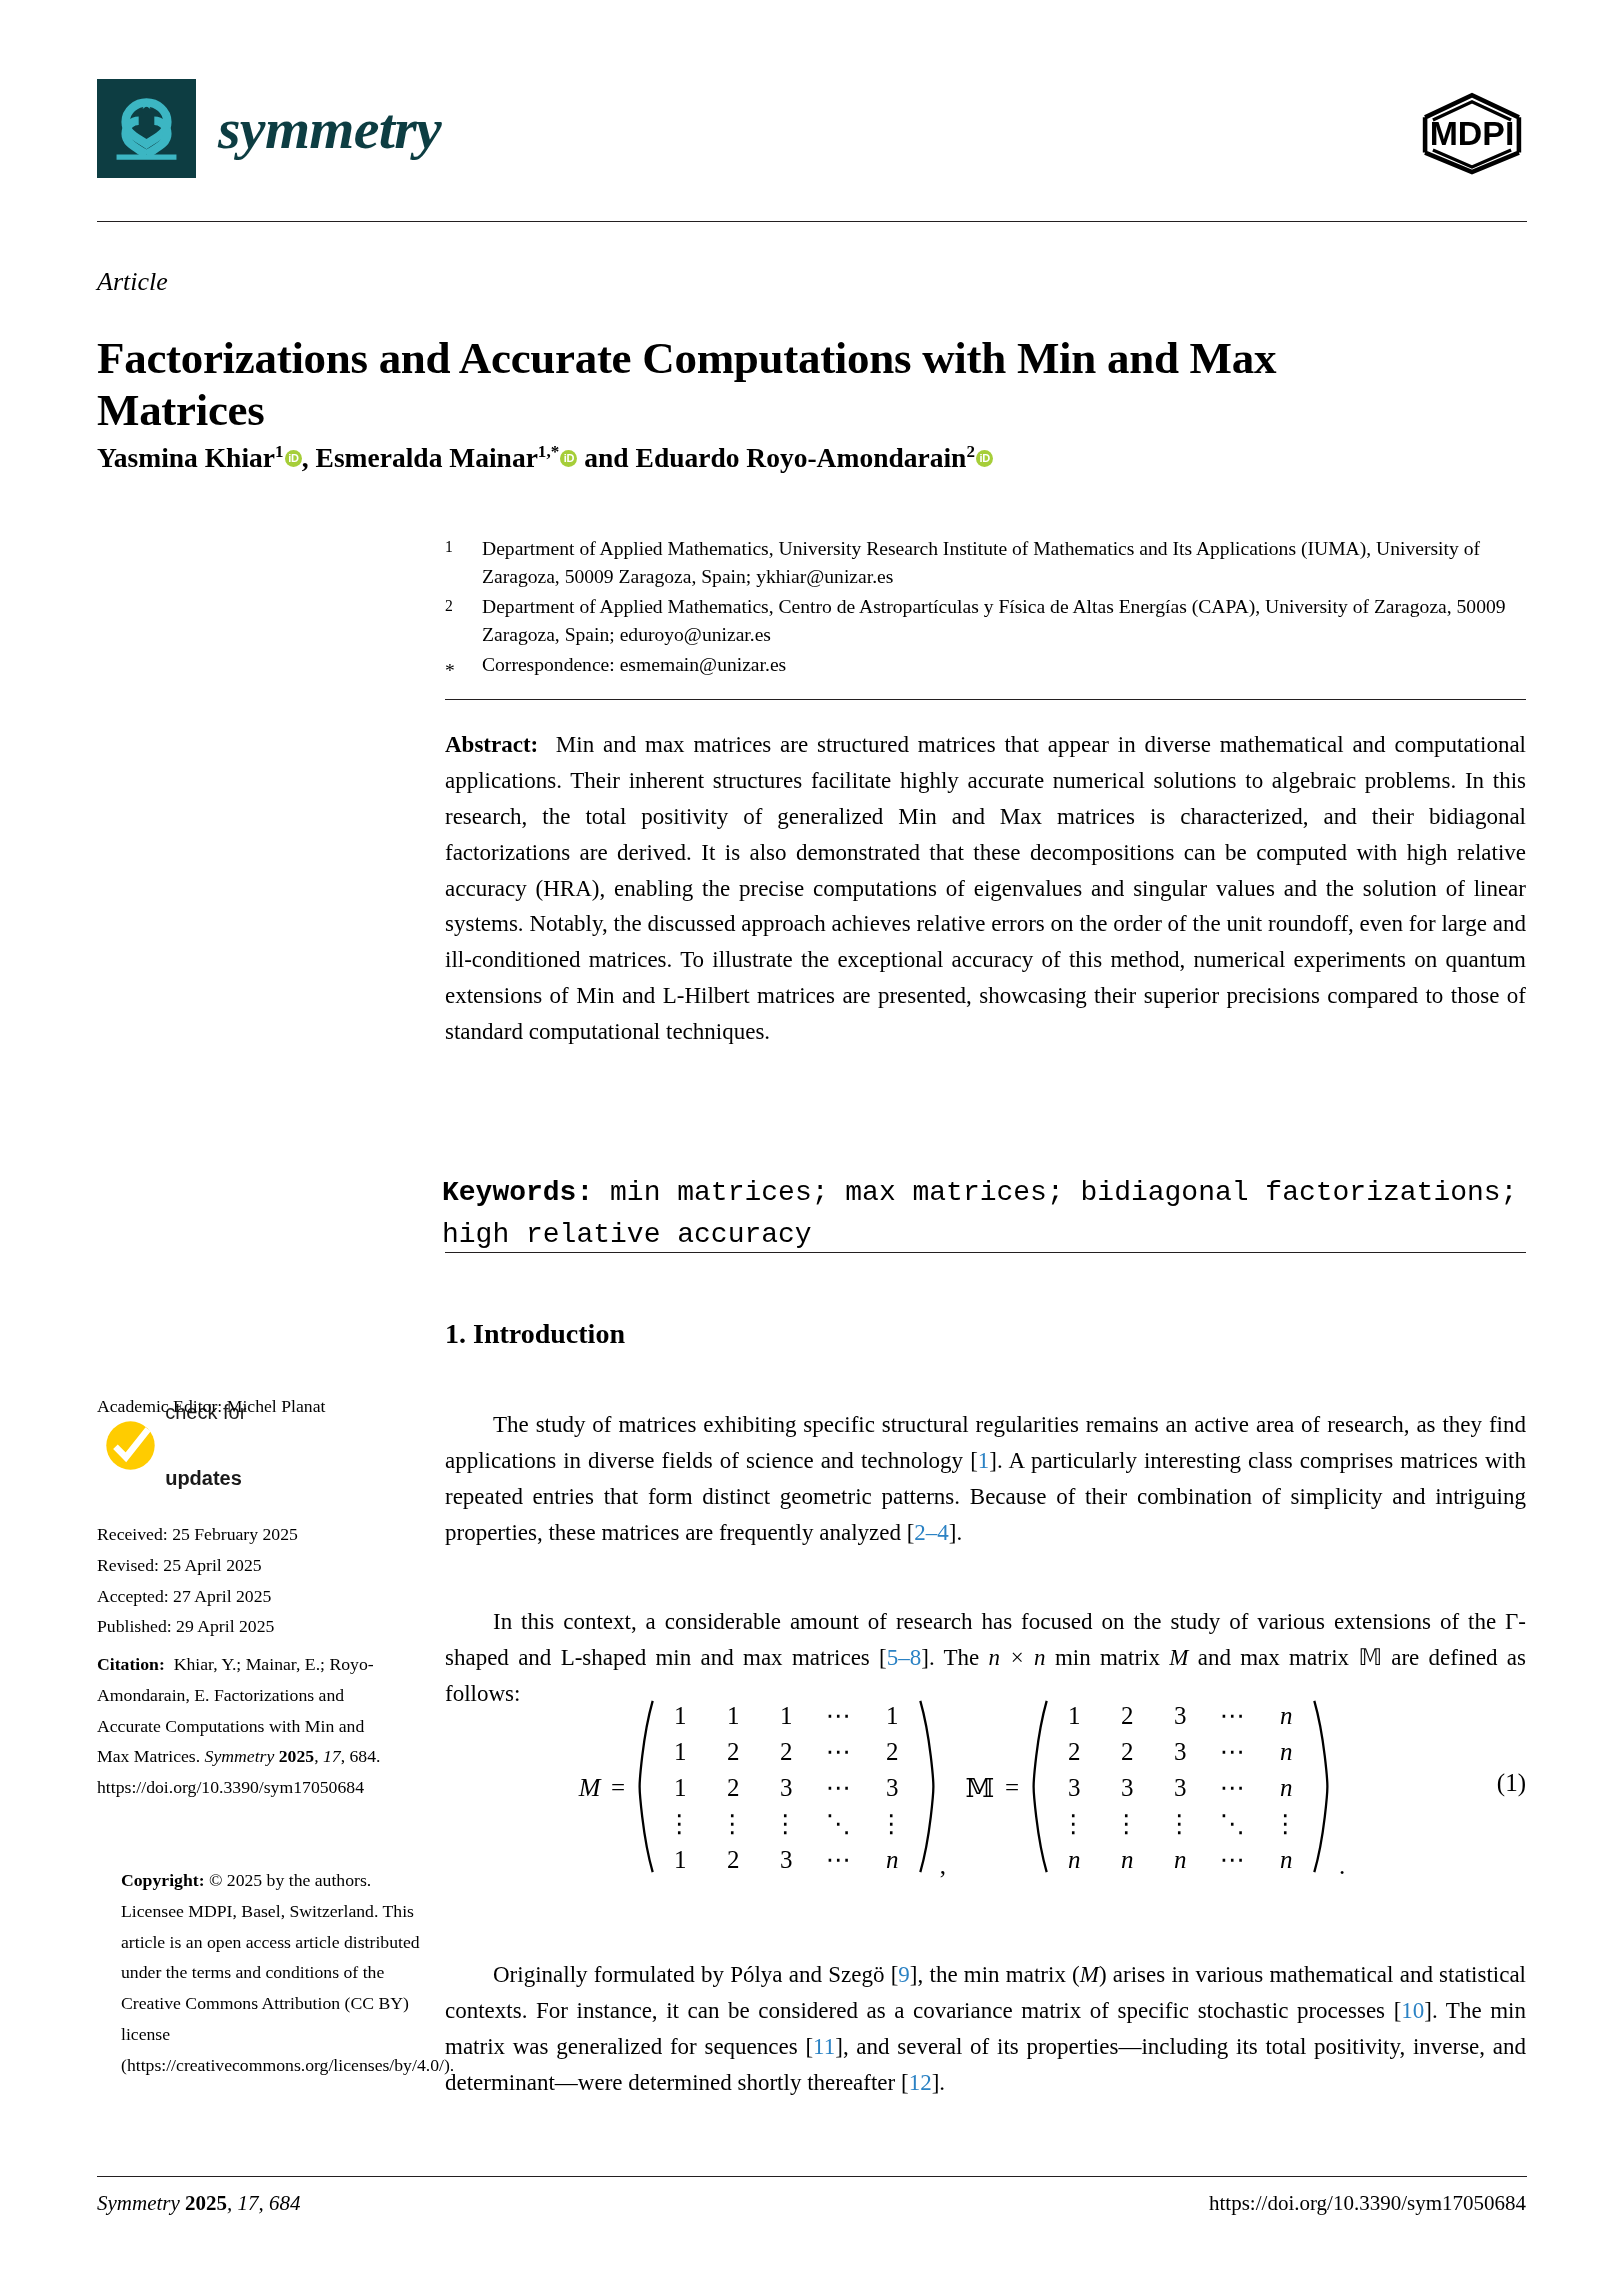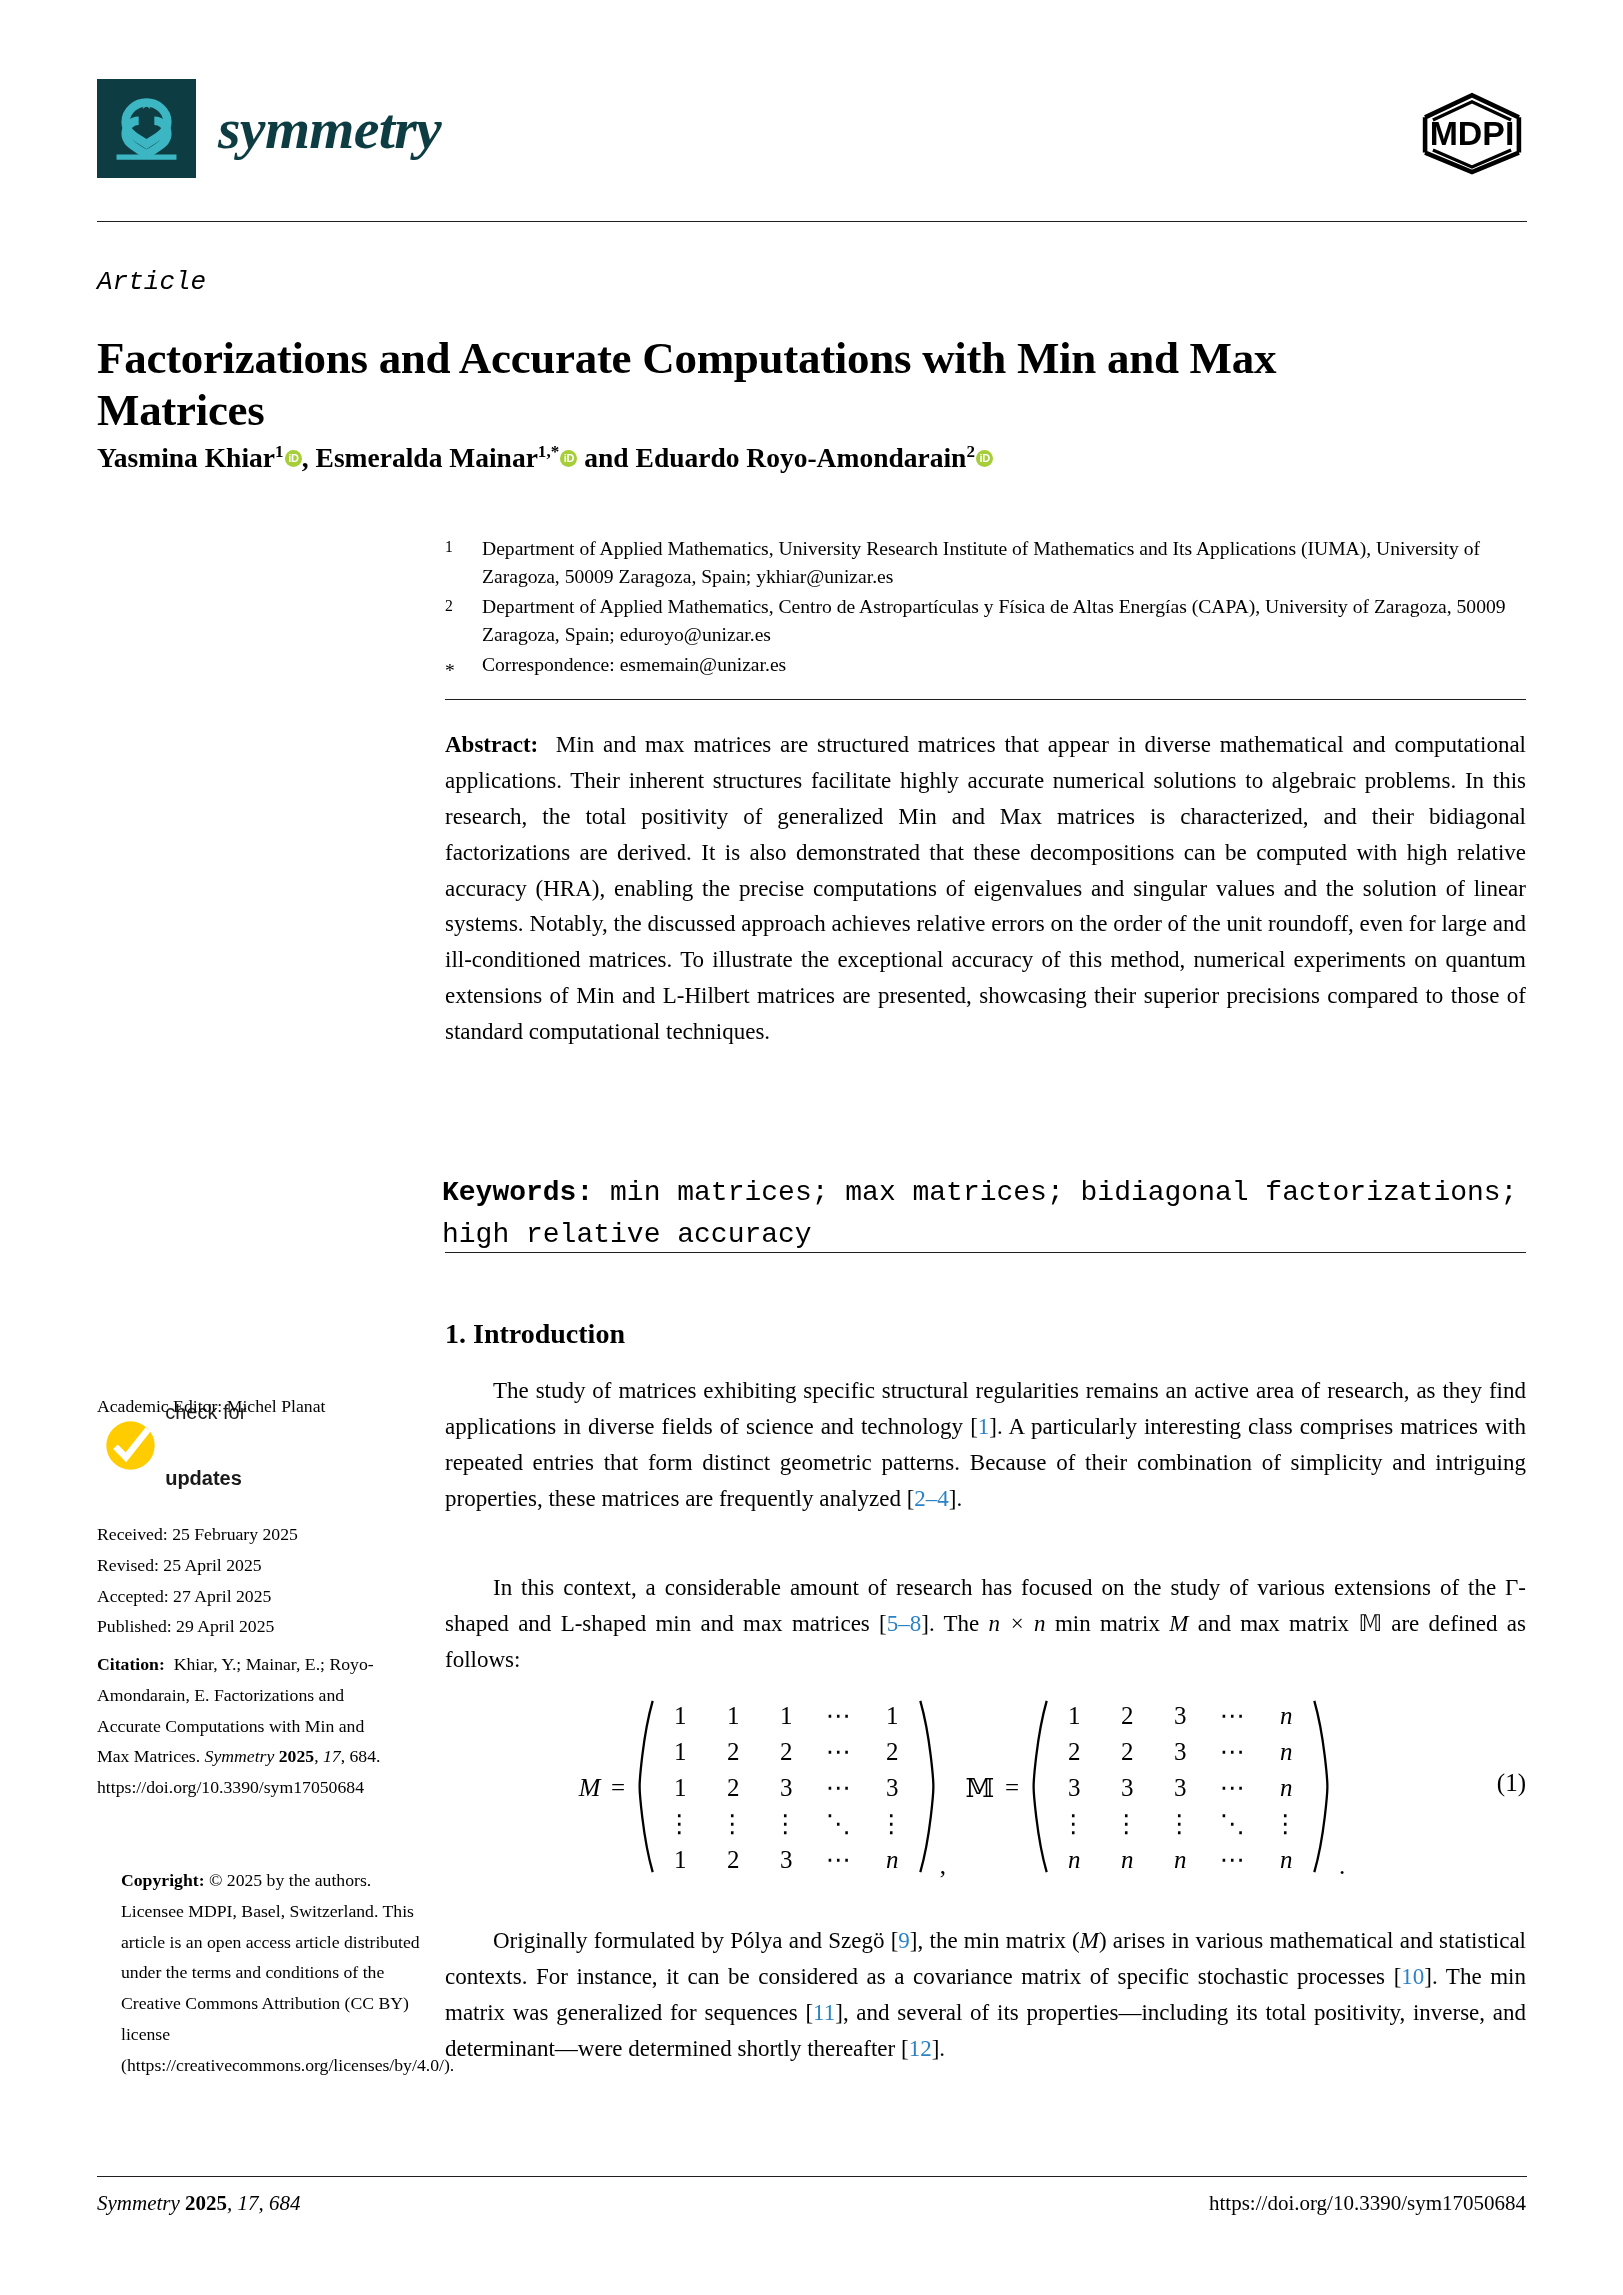--- a/index.html
+++ b/index.html
@@ -59,21 +59,21 @@
     position: absolute;
     left: 97px; top: 221px;
     width: 1430px;
     border-top: 1.3px solid #231f20;
   }
 
   
   .article-type {
     position: absolute;
     left: 97px; top: 267px;
-    font-family: Liberation Mono, monospace;
+    font-family: Liberation Serif, serif;
     font-style: italic;
     font-size: 26px;
     color: #000;
   }
   .paper-title {
     position: absolute;
     left: 97px; top: 302px;
     width: 1309px;
     font-family: "Liberation Serif", serif;
     font-weight: 700;
@@ -162,20 +162,21 @@
     left: 445px; top: 1318px;
     font-family: "Liberation Serif", serif;
     font-weight: 700;
     font-size: 28px;
   }
   .body-text {
     font-family: "Liberation Serif", serif;
     font-size: 23px;
     line-height: 1.56;
     text-align: justify;
+    margin-top: 34px;
   }
   .p1 { position: absolute; left: 445px; top: 1373px; width: 1081px; }
   .p2 { position: absolute; left: 445px; top: 1570px; width: 1081px; }
   .p3 { position: absolute; left: 445px; top: 1923px; width: 1081px; }
   .indent { text-indent: 48px; }
   .cite { color: #2b82c4; }
   .mi { font-family: "Liberation Serif", serif; font-style: italic; }
 
   
   .equation-block {

